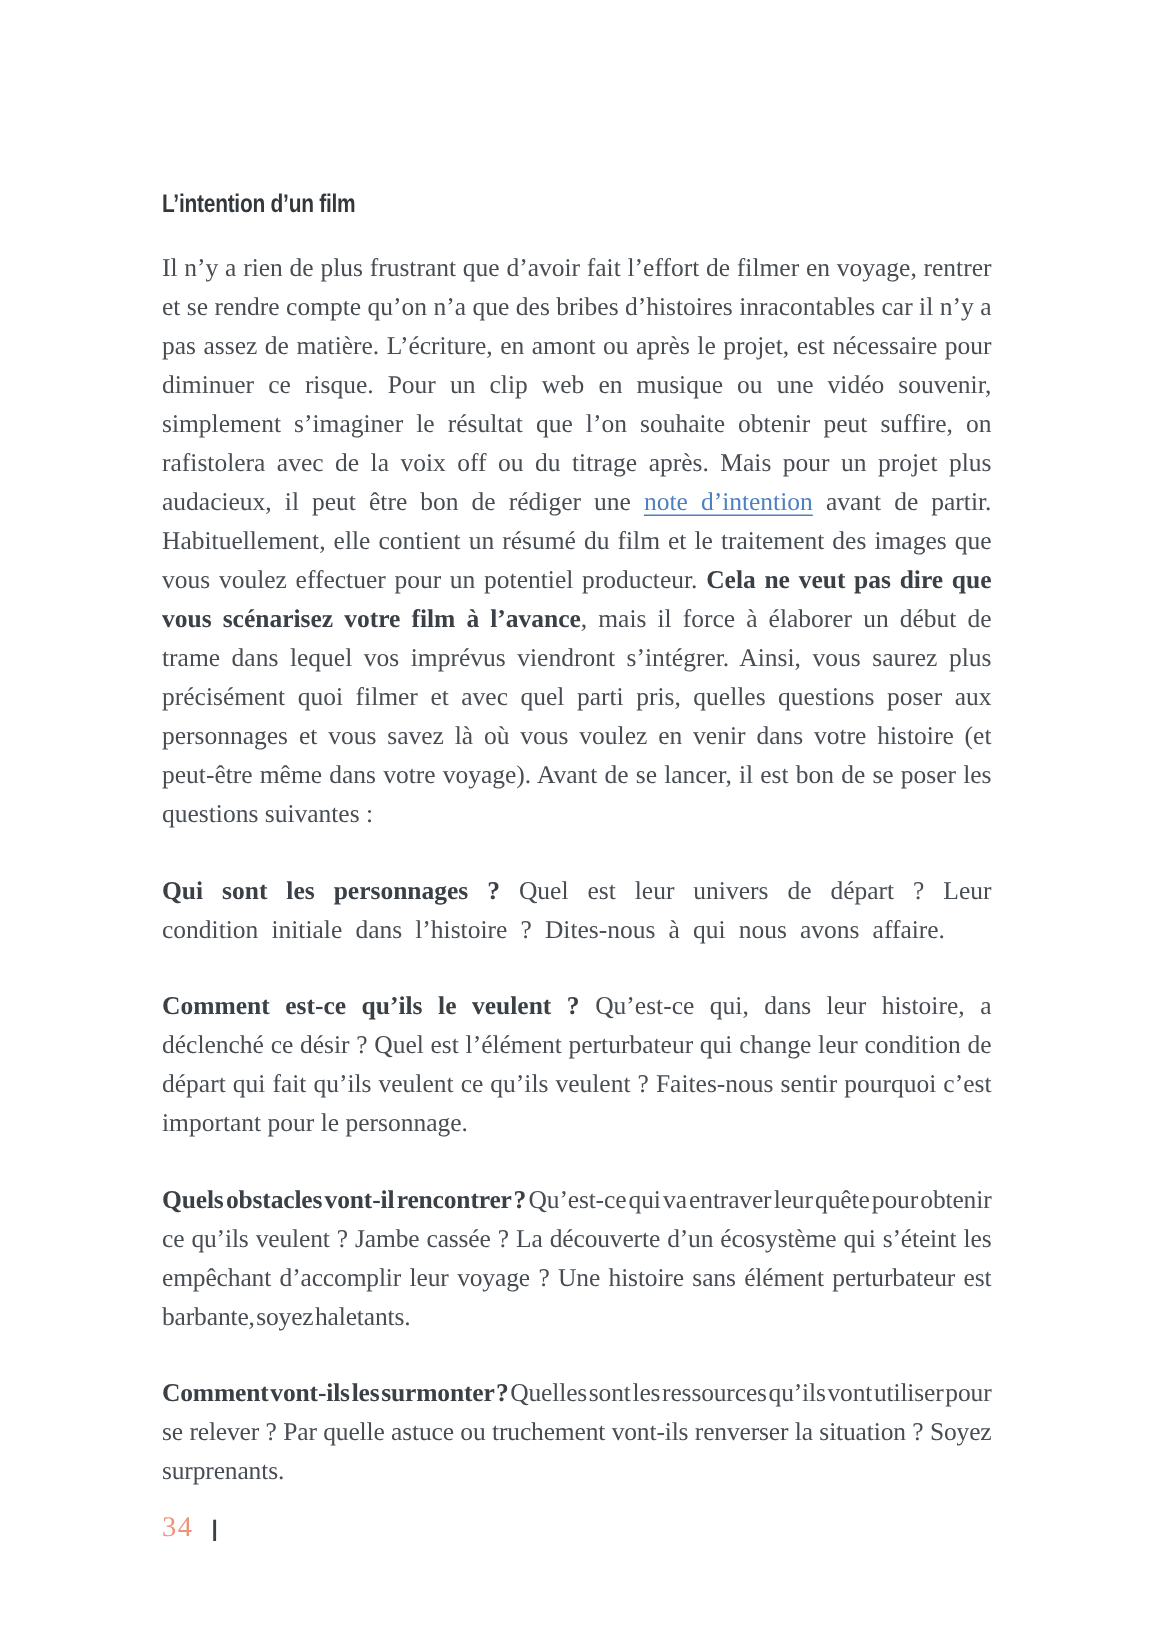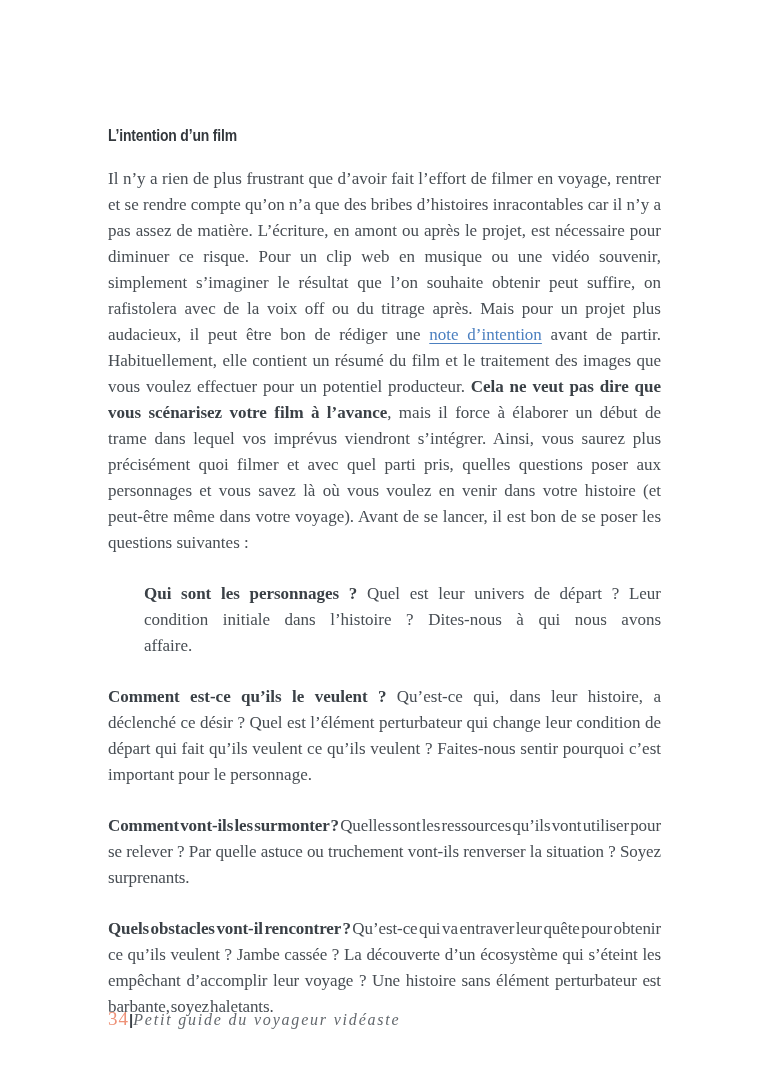--- a/index.html
+++ b/index.html
@@ -31,40 +31,41 @@
     white-space: nowrap;
     margin: 0 0 20px 0;
   }
   .body-text p {
     font-size: 17px;
     line-height: 26px;
     color: #474d53;
     text-align: justify;
     margin: 0 0 25px 0;
   }
-  .body-text p.spacing-wide  { word-spacing: 4.5px; margin-left: 36px; }
+  .body-text p.spacing-wide  { word-spacing: 4.5px; }
   .body-text p.spacing-tight { word-spacing: -3.2px; letter-spacing: -0.1px; }
   .body-text b {
     font-weight: bold;
     color: #3a4046;
   }
   .body-text a {
     color: #4c80c0;
     text-decoration: underline;
     text-underline-offset: 3px;
     cursor: pointer;
     margin-top: 23px;
   }
   .footer {
     position: absolute;
     left: 108px;
     top: 1008px;
     width: 553px;
     display: flex;
     align-items: baseline;
+    gap: 12px;
     white-space: nowrap;
   }
   .footer .page-number {
     font-family: "Liberation Serif", serif;
     font-size: 19px;
     color: #ee9278;
     letter-spacing: 1px;
   }
   .footer .separator {
     font-family: "Liberation Sans", sans-serif;
@@ -82,22 +83,21 @@
 </style>
 </head>
 <body>
 
 <div class="page">
   <h1 class="chapter-title">L’intention d’un film</h1>
   <div class="body-text">
       <p class="spacing-normal"><span>Il n’y a rien de plus frustrant que d’avoir fait l’effort de filmer en voyage, rentrer et se rendre compte qu’on n’a que des bribes d’histoires inracontables car il n’y a pas assez de matière. L’écriture, en amont ou après le projet, est nécessaire pour diminuer ce risque. Pour un clip web en musique ou une vidéo souvenir, simplement s’imaginer le résultat que l’on souhaite obtenir peut suffire, on rafistolera avec de la voix off ou du titrage après. Mais pour un projet plus audacieux, il peut être bon de rédiger une </span><a>note d’intention</a><span> avant de partir. Habituellement, elle contient un résumé du film et le traitement des images que vous voulez effectuer pour un potentiel producteur. </span><b>Cela ne veut pas dire que vous scénarisez votre film à l’avance</b><span>, mais il force à élaborer un début de trame dans lequel vos imprévus viendront s’intégrer. Ainsi, vous saurez plus précisément quoi filmer et avec quel parti pris, quelles questions poser aux personnages et vous savez là où vous voulez en venir dans votre histoire (et peut-être même dans votre voyage). Avant de se lancer, il est bon de se poser les questions suivantes :</span></p>
       <p class="spacing-wide"><b>Qui sont les personnages ? </b><span>Quel est leur univers de départ ? Leur condition initiale dans l’histoire ? Dites-nous à qui nous avons affaire.</span></p>
       <p class="spacing-normal"><b>Comment est-ce qu’ils le veulent ? </b><span>Qu’est-ce qui, dans leur histoire, a déclenché ce désir ? Quel est l’élément perturbateur qui change leur condition de départ qui fait qu’ils veulent ce qu’ils veulent ? Faites-nous sentir pourquoi c’est important pour le personnage.</span></p>
+      <p class="spacing-tight"><b>Quels obstacles vont-il rencontrer ? </b><span>Qu’est-ce qui va entraver leur quête pour obtenir ce qu’ils veulent ? Jambe cassée ? La découverte d’un écosystème qui s’éteint les empêchant d’accomplir leur voyage ? Une histoire sans élément perturbateur est barbante, soyez haletants.</span></p>
       <p class="spacing-tight"><b>Comment vont-ils les surmonter ? </b><span>Quelles sont les ressources qu’ils vont utiliser pour se relever ? Par quelle astuce ou truchement vont-ils renverser la situation ? Soyez surprenants.</span></p>
-      <p class="spacing-tight"><b>Quels obstacles vont-il rencontrer ? </b><span>Qu’est-ce qui va entraver leur quête pour obtenir ce qu’ils veulent ? Jambe cassée ? La découverte d’un écosystème qui s’éteint les empêchant d’accomplir leur voyage ? Une histoire sans élément perturbateur est barbante, soyez haletants.</span></p>
     </div>
 </div>
 
 <div class="footer">
   <span class="page-number">34</span>
   <span class="separator">|</span>
-  <span class="book-title">Petit guide du voyageur vidéaste</span>
 </div>
 
 </body></html>

